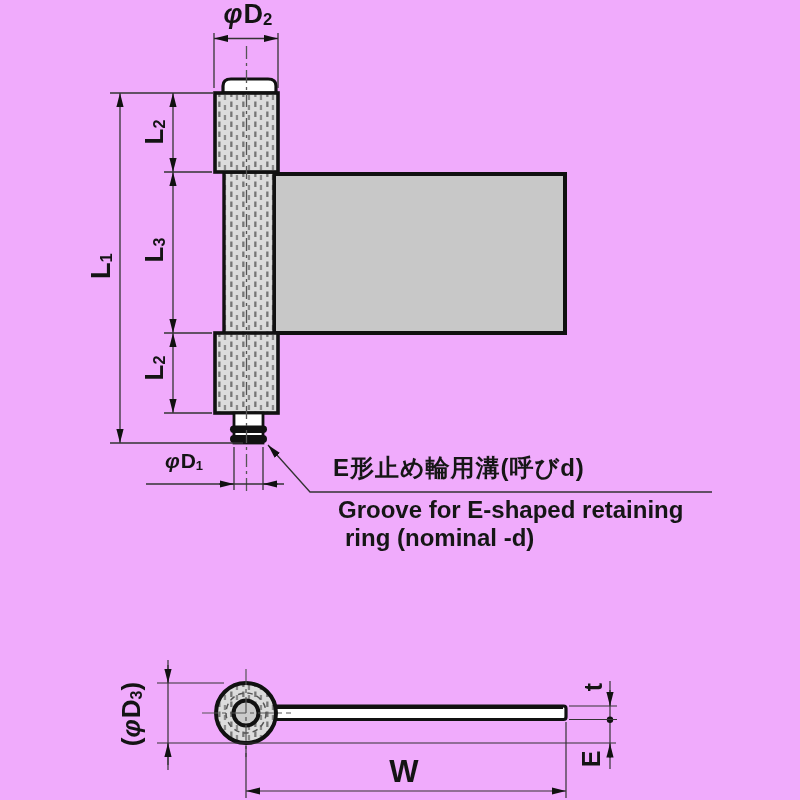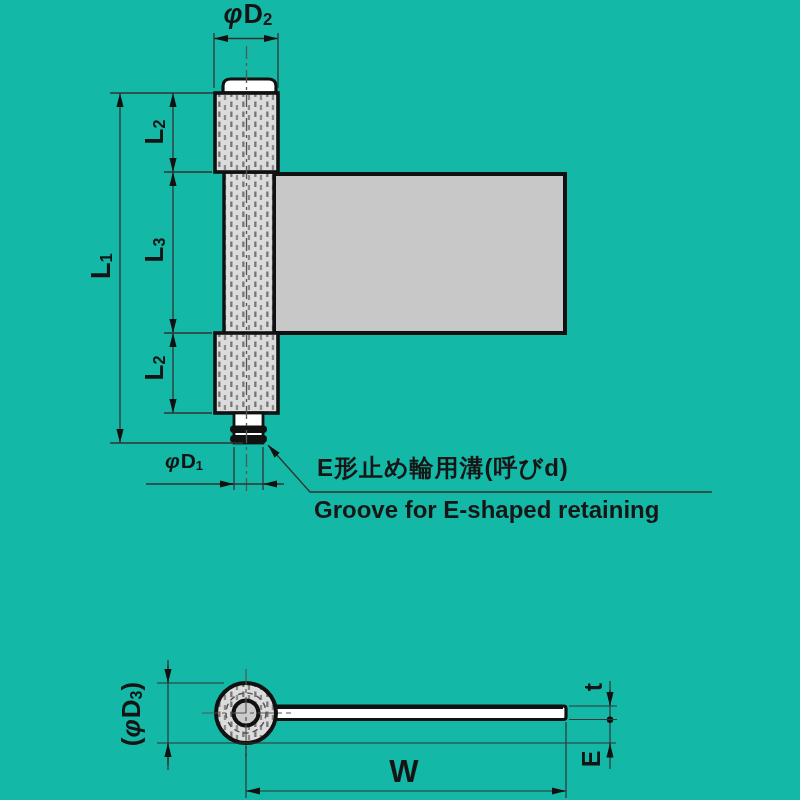--- a/index.html
+++ b/index.html
@@ -1,26 +1,26 @@
 <!DOCTYPE html>
 <html><head>
 <meta charset="utf-8">
 <style>
   html,body{margin:0;padding:0;background:#ffffff;}
-  .canvas{position:relative;width:800px;height:800px;background:#14b8a6;overflow:hidden;
+  .canvas{position:relative;width:800px;height:800px;background:#f0abfc;overflow:hidden;
           font-family:"Liberation Sans", sans-serif;color:#111;}
   svg{position:absolute;left:0;top:0;}
   .lbl{position:absolute;font-weight:700;color:#141414;white-space:nowrap;line-height:1;}
   .ctr{transform:translate(-50%,-50%);}
   .rot{transform:translate(-50%,-50%) rotate(-90deg);}
   .sb{font-size:62%;vertical-align:-16%;}
   .phi{font-style:italic;margin-right:1px;}
   .note{position:absolute;font-weight:700;color:#161616;white-space:nowrap;}
-  .note-jp{font-size:24px;letter-spacing:1px;}
-  .note-en{font-size:24px;line-height:28px;}
+  .note-jp{font-size:24px;letter-spacing:1px;margin-left:16px;}
+  .note-en{font-size:24px;line-height:28px;margin-left:24px;}
 </style>
 </head>
 <body>
 
 <div class="canvas">
 
 <svg width="800" height="800" viewBox="0 0 800 800">
   <defs>
     <marker id="arr" markerWidth="15" markerHeight="8" refX="14" refY="4" orient="auto-start-reverse" markerUnits="userSpaceOnUse">
       <path d="M14,4 L0,0.4 L0,7.6 z" fill="#111"></path>
@@ -120,20 +120,21 @@
 <div class="lbl rot" style="left:154px;top:368px;font-size:26px;">
   <span>L</span><span class="sb">2</span>
 </div>
 
 <div class="lbl ctr" style="left:184px;top:461px;font-size:21px;">
   <span class="phi">φ</span><span>D</span><span class="sb">1</span>
 </div>
 
 <div class="note note-jp" style="left:317px;top:452px;">E形止め輪用溝(呼びd)</div>
 <div class="note note-en" style="left:314px;top:496px;">Groove for E-shaped retaining</div>
+<div class="note note-en" style="left:321px;top:524px;">ring (nominal -d)</div>
 
 <div class="lbl rot" style="left:131px;top:714px;font-size:26px;">
   <span>(</span><span class="phi">φ</span><span>D</span><span class="sb">3</span><span>)</span>
 </div>
 
 <div class="lbl ctr" style="left:404px;top:771px;font-size:31px;">W</div>
 
 <div class="lbl rot" style="left:593px;top:687px;font-size:25px;">t</div>
 
 <div class="lbl rot" style="left:591px;top:759px;font-size:25px;">E</div>

